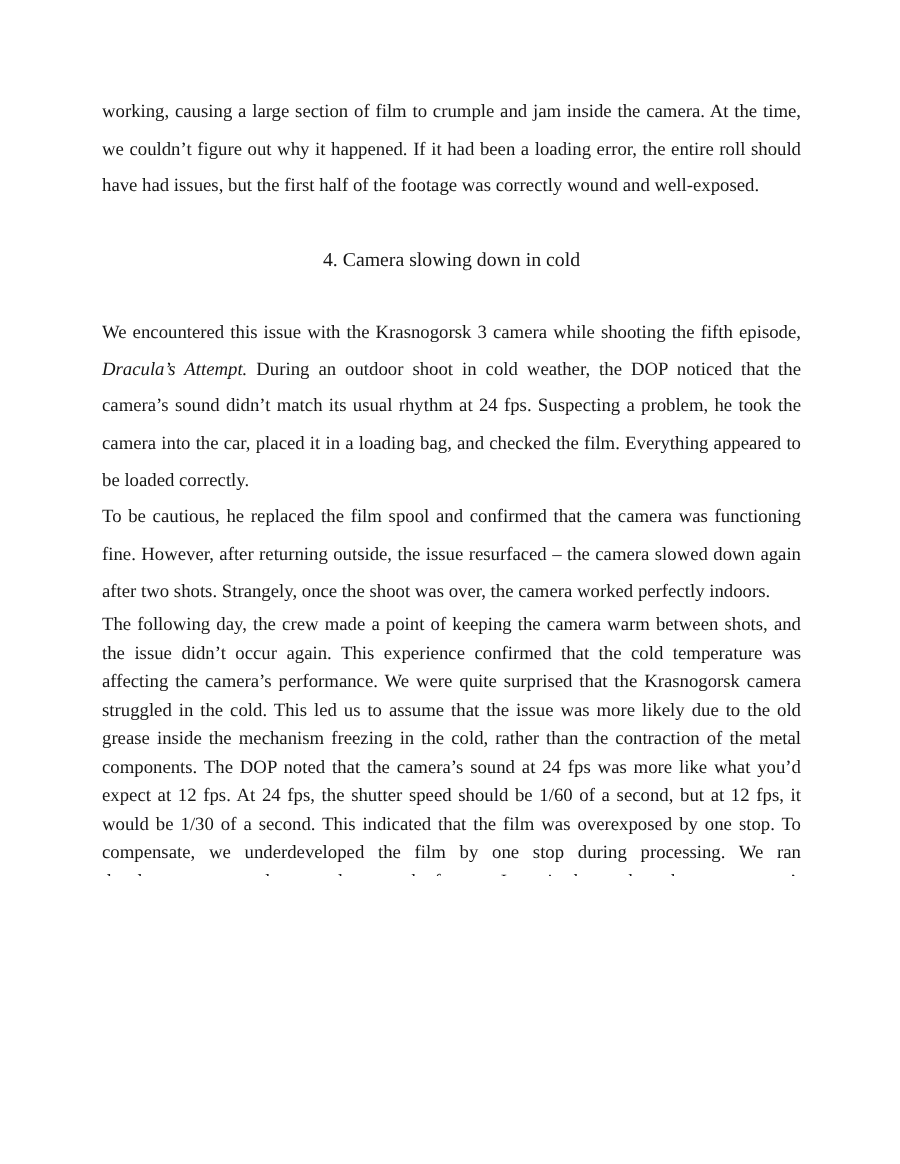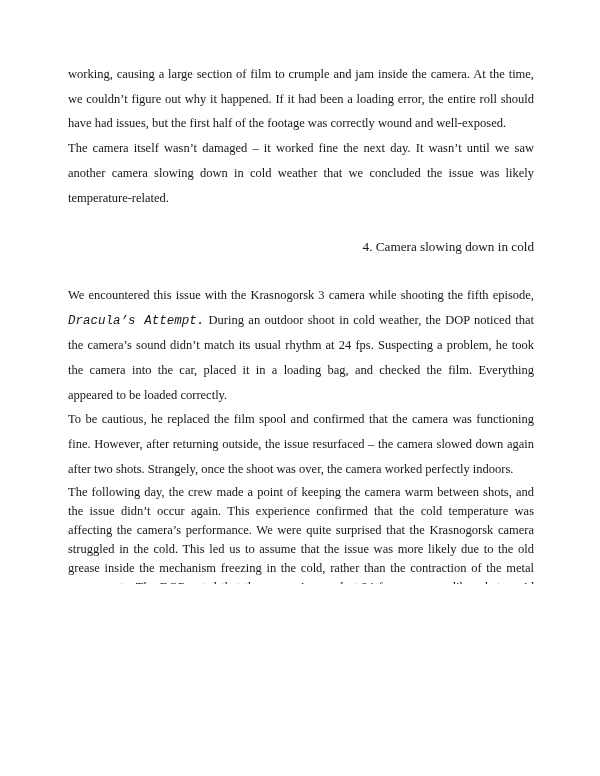--- a/index.html
+++ b/index.html
@@ -31,40 +31,39 @@
   }
   p.body-par.tight {
     line-height: 19px;
     margin-top: 1px;
   }
   h2.section-heading {
     margin: 25px 0 23px 0;
     font-size: 13.2px;
     line-height: 24.7px;
     font-weight: normal;
-    text-align: right;
+    text-align: center;
   }
   .page-number {
     position: absolute;
     top: 691px;
     right: 70px;
     font-size: 11.5px;
     line-height: 14px;
     font-family: "Liberation Serif", "DejaVu Serif", serif;
     color: #161616;
     margin-top: 20px;
   }
-  i { font-style: italic; font-family: Liberation Mono, monospace; }
+  i { font-style: italic; }
 </style>
 </head>
 <body>
 
 <div class="page">
   <div class="content">
     <p class="body-par"><span>working, causing a large section of film to crumple and jam inside the camera. At the time, we couldn’t figure out why it happened. If it had been a loading error, the entire roll should have had issues, but the first half of the footage was correctly wound and well-exposed.</span></p>
-    <p class="body-par"><span>The camera itself wasn’t damaged – it worked fine the next day. It wasn’t until we saw another camera slowing down in cold weather that we concluded the issue was likely temperature-related.</span></p>
     <h2 class="section-heading">4. Camera slowing down in cold</h2>
     <p class="body-par"><span>We encountered this issue with the Krasnogorsk 3 camera while shooting the fifth episode, </span><i>Dracula’s Attempt.</i><span> During an outdoor shoot in cold weather, the DOP noticed that the camera’s sound didn’t match its usual rhythm at 24 fps. Suspecting a problem, he took the camera into the car, placed it in a loading bag, and checked the film. Everything appeared to be loaded correctly.</span></p>
     <p class="body-par"><span>To be cautious, he replaced the film spool and confirmed that the camera was functioning fine. However, after returning outside, the issue resurfaced – the camera slowed down again after two shots. Strangely, once the shoot was over, the camera worked perfectly indoors.</span></p>
     <p class="body-par tight"><span>The following day, the crew made a point of keeping the camera warm between shots, and the issue didn’t occur again. This experience confirmed that the cold temperature was affecting the camera’s performance. We were quite surprised that the Krasnogorsk camera struggled in the cold. This led us to assume that the issue was more likely due to the old grease inside the mechanism freezing in the cold, rather than the contraction of the metal components. The DOP noted that the camera’s sound at 24 fps was more like what you’d expect at 12 fps. At 24 fps, the shutter speed should be 1/60 of a second, but at 12 fps, it would be 1/30 of a second. This indicated that the film was overexposed by one stop. To compensate, we underdeveloped the film by one stop during processing. We ran development tests and managed to save the footage. In static shots, where the actors weren’t moving, the difference was imperceptible. In shots with movement, the actors' actions had a slightly exaggerated, burlesque quality. However, this wasn’t an issue, as we had already planned to incorporate such effects – particularly for long wide shots where we intended to subtly speed up the actors' movements as they crossed large landscapes.</span></p>
   </div>
   <div class="page-number">58</div>
 </div>
 
 </body></html>

